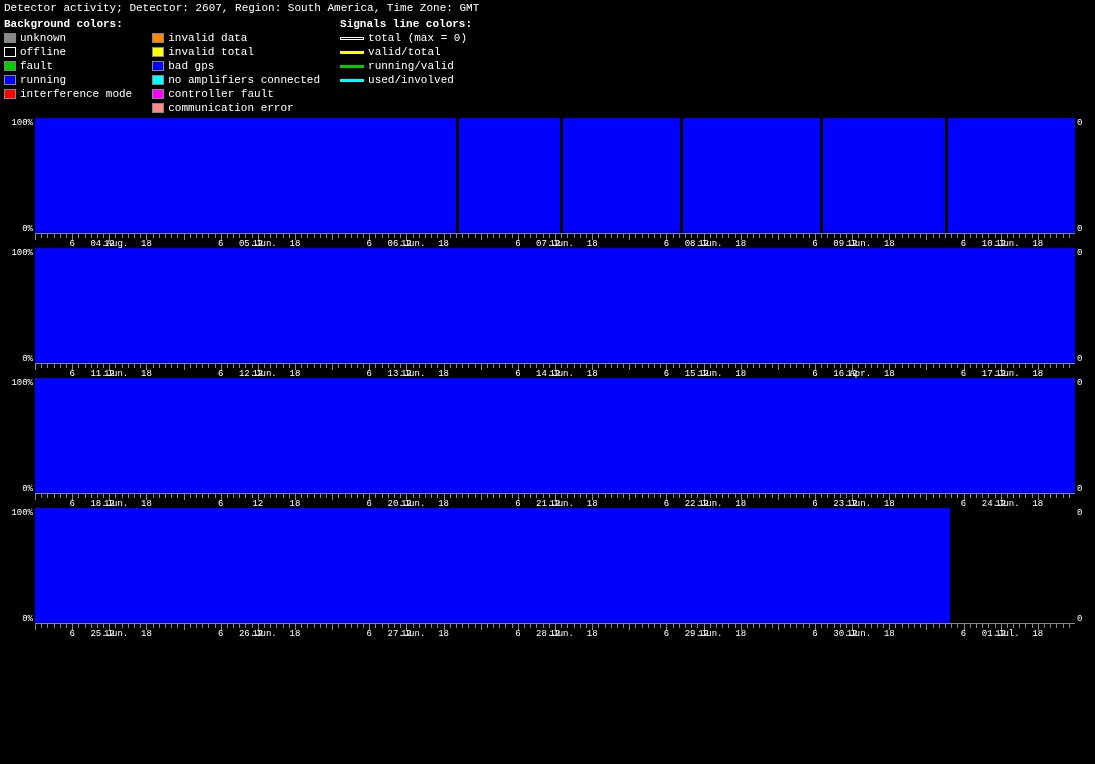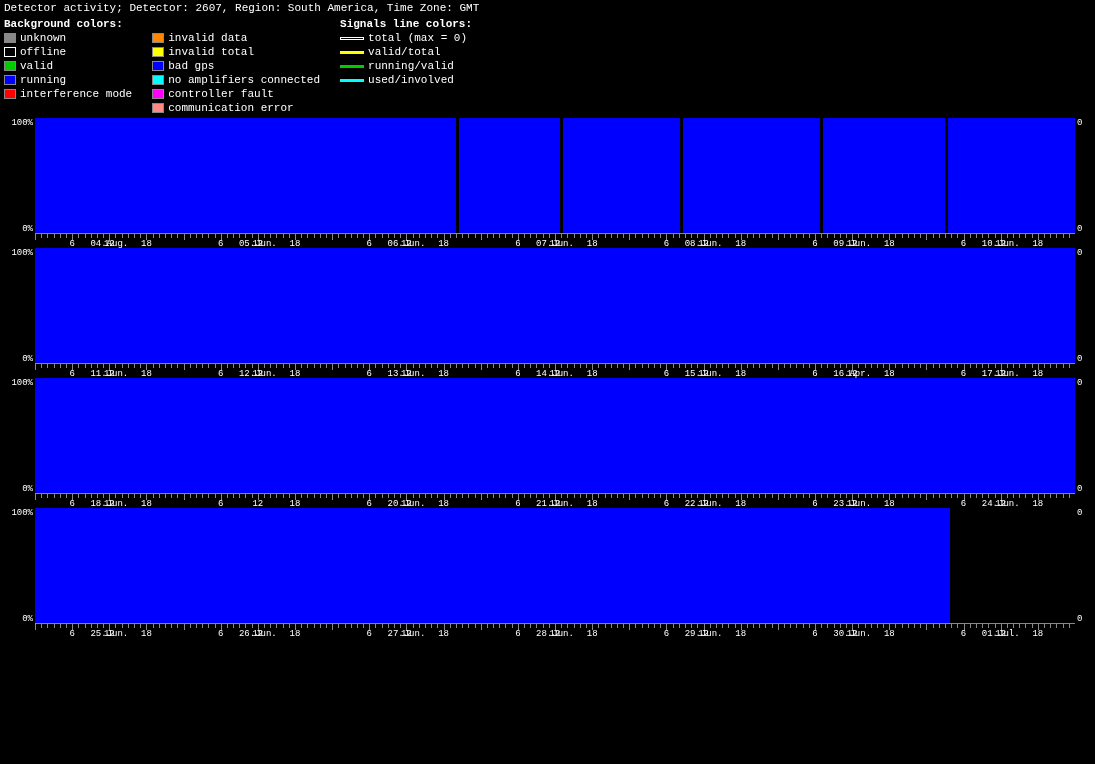--- a/index.html
+++ b/index.html
@@ -170,21 +170,21 @@
     <div class="legend-item">
       <span class="legend-box" style="background:#888;"></span>
       <span>unknown</span>
     </div>
     <div class="legend-item">
       <span class="legend-box" style="background:#000;border-color:#fff;"></span>
       <span>offline</span>
     </div>
     <div class="legend-item">
       <span class="legend-box" style="background:#00cc00;"></span>
-      <span>valid</span>
+      <span>fault</span>
     </div>
     <div class="legend-item">
       <span class="legend-box" style="background:#0000ff;"></span>
       <span>running</span>
     </div>
     <div class="legend-item">
       <span class="legend-box" style="background:#ff0000;"></span>
       <span>interference mode</span>
     </div>
   </div>

